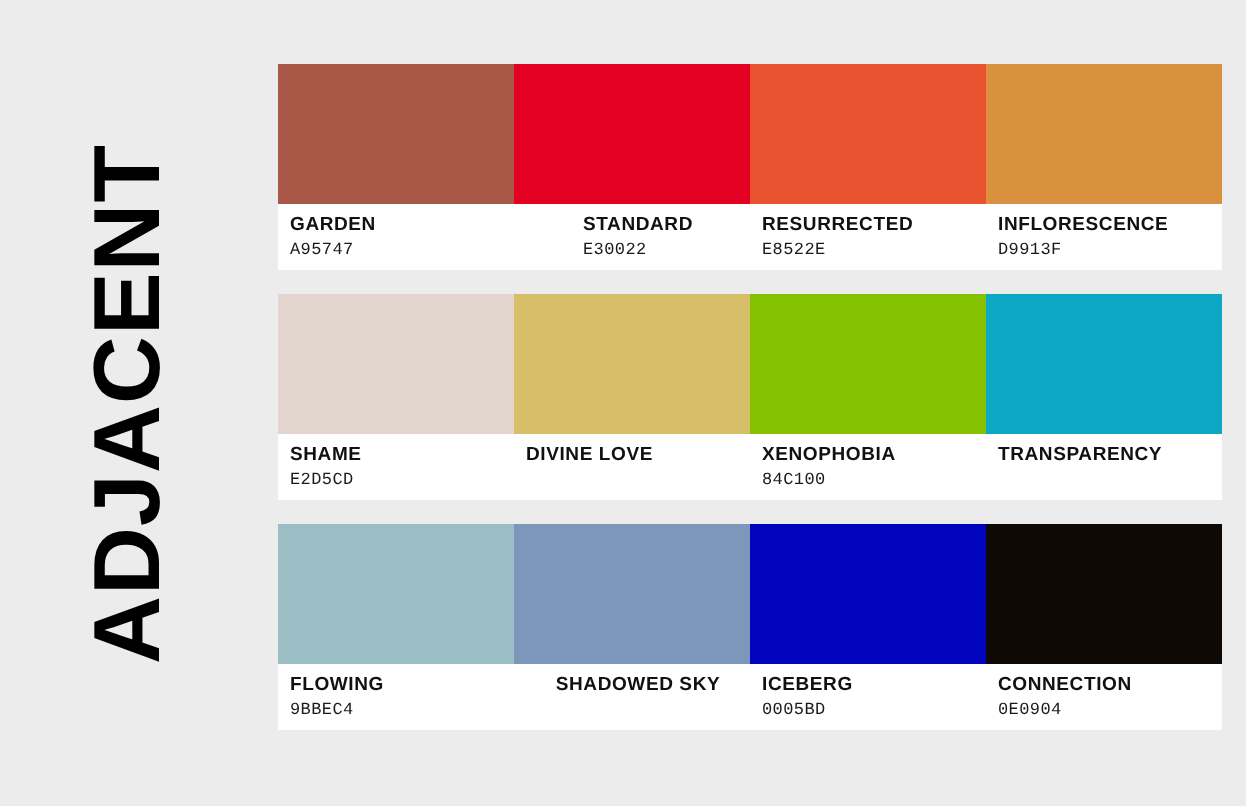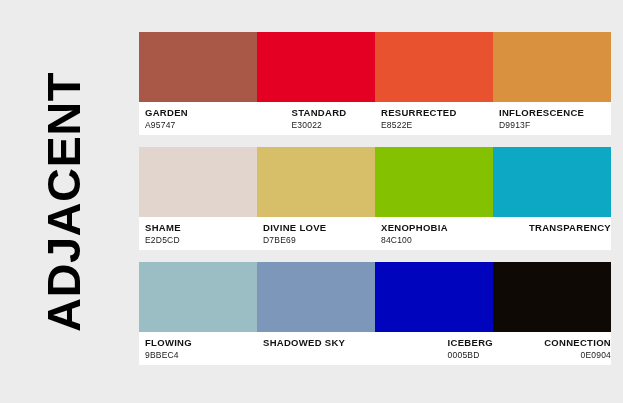--- a/index.html
+++ b/index.html
@@ -90,21 +90,21 @@
   .swatch-name {
     font-family: "Liberation Sans", sans-serif;
     font-size: 9.5px;
     font-weight: bold;
     color: #111111;
     letter-spacing: 0.3px;
     line-height: 12px;
     white-space: nowrap;
   }
   .swatch-hex {
-    font-family: Liberation Sans, sans-serif;
+    font-family: Liberation Mono, monospace;
     font-size: 8.5px;
     font-weight: normal;
     color: #1a1a1a;
     letter-spacing: 0.2px;
     line-height: 12px;
     white-space: nowrap;
   }
 </style>
 </head>
 <body style="background: rgb(236, 236, 236);">
@@ -148,57 +148,56 @@
         <div class="swatch-chip" style="background-color: rgb(226, 213, 205);"></div>
         <div class="swatch-meta">
           <div class="swatch-name">SHAME</div>
           <div class="swatch-hex">E2D5CD</div>
         </div>
       </div>
       <div class="swatch-card" style="grid-area: 2 / 2; margin-right: 4px;">
         <div class="swatch-chip" style="background-color: rgb(215, 190, 105);"></div>
         <div class="swatch-meta">
           <div class="swatch-name">DIVINE LOVE</div>
-          <div class="swatch-hex">D7BE69</div>
         </div>
       </div>
       <div class="swatch-card" style="grid-area: 2 / 3; ">
         <div class="swatch-chip" style="background-color: rgb(132, 193, 0);"></div>
         <div class="swatch-meta">
           <div class="swatch-name">XENOPHOBIA</div>
           <div class="swatch-hex">84C100</div>
         </div>
       </div>
-      <div class="swatch-card" style="grid-area: 2 / 4; margin-right: 0px; align-items: flex-end;">
+      <div class="swatch-card" style="grid-area: 2 / 4; margin-right: 0px;">
         <div class="swatch-chip" style="background-color: rgb(13, 169, 196);"></div>
         <div class="swatch-meta">
           <div class="swatch-name">TRANSPARENCY</div>
         </div>
       </div>
       <div class="swatch-card" style="grid-area: 3 / 1; margin-right: 35px;">
         <div class="swatch-chip" style="background-color: rgb(155, 190, 196);"></div>
         <div class="swatch-meta">
           <div class="swatch-name">FLOWING</div>
           <div class="swatch-hex">9BBEC4</div>
         </div>
       </div>
-      <div class="swatch-card" style="grid-area: 3 / 2; margin-right: 17px;">
+      <div class="swatch-card" style="grid-area: 3 / 2; margin-right: 17px; text-align: center;">
         <div class="swatch-chip" style="background-color: rgb(125, 151, 186);"></div>
         <div class="swatch-meta">
           <div class="swatch-name">SHADOWED SKY</div>
         </div>
       </div>
-      <div class="swatch-card" style="grid-area: 3 / 3; margin-right: 17px; align-items: flex-end;">
+      <div class="swatch-card" style="grid-area: 3 / 3; margin-right: 17px;">
         <div class="swatch-chip" style="background-color: rgb(0, 5, 189);"></div>
         <div class="swatch-meta">
           <div class="swatch-name">ICEBERG</div>
           <div class="swatch-hex">0005BD</div>
         </div>
       </div>
-      <div class="swatch-card" style="grid-area: 3 / 4; margin-right: 0px; text-align: right;">
+      <div class="swatch-card" style="grid-area: 3 / 4; margin-right: 0px;">
         <div class="swatch-chip" style="background-color: rgb(14, 9, 4);"></div>
         <div class="swatch-meta">
           <div class="swatch-name">CONNECTION</div>
           <div class="swatch-hex">0E0904</div>
         </div>
       </div>
     </div>
 
 </div>
 

